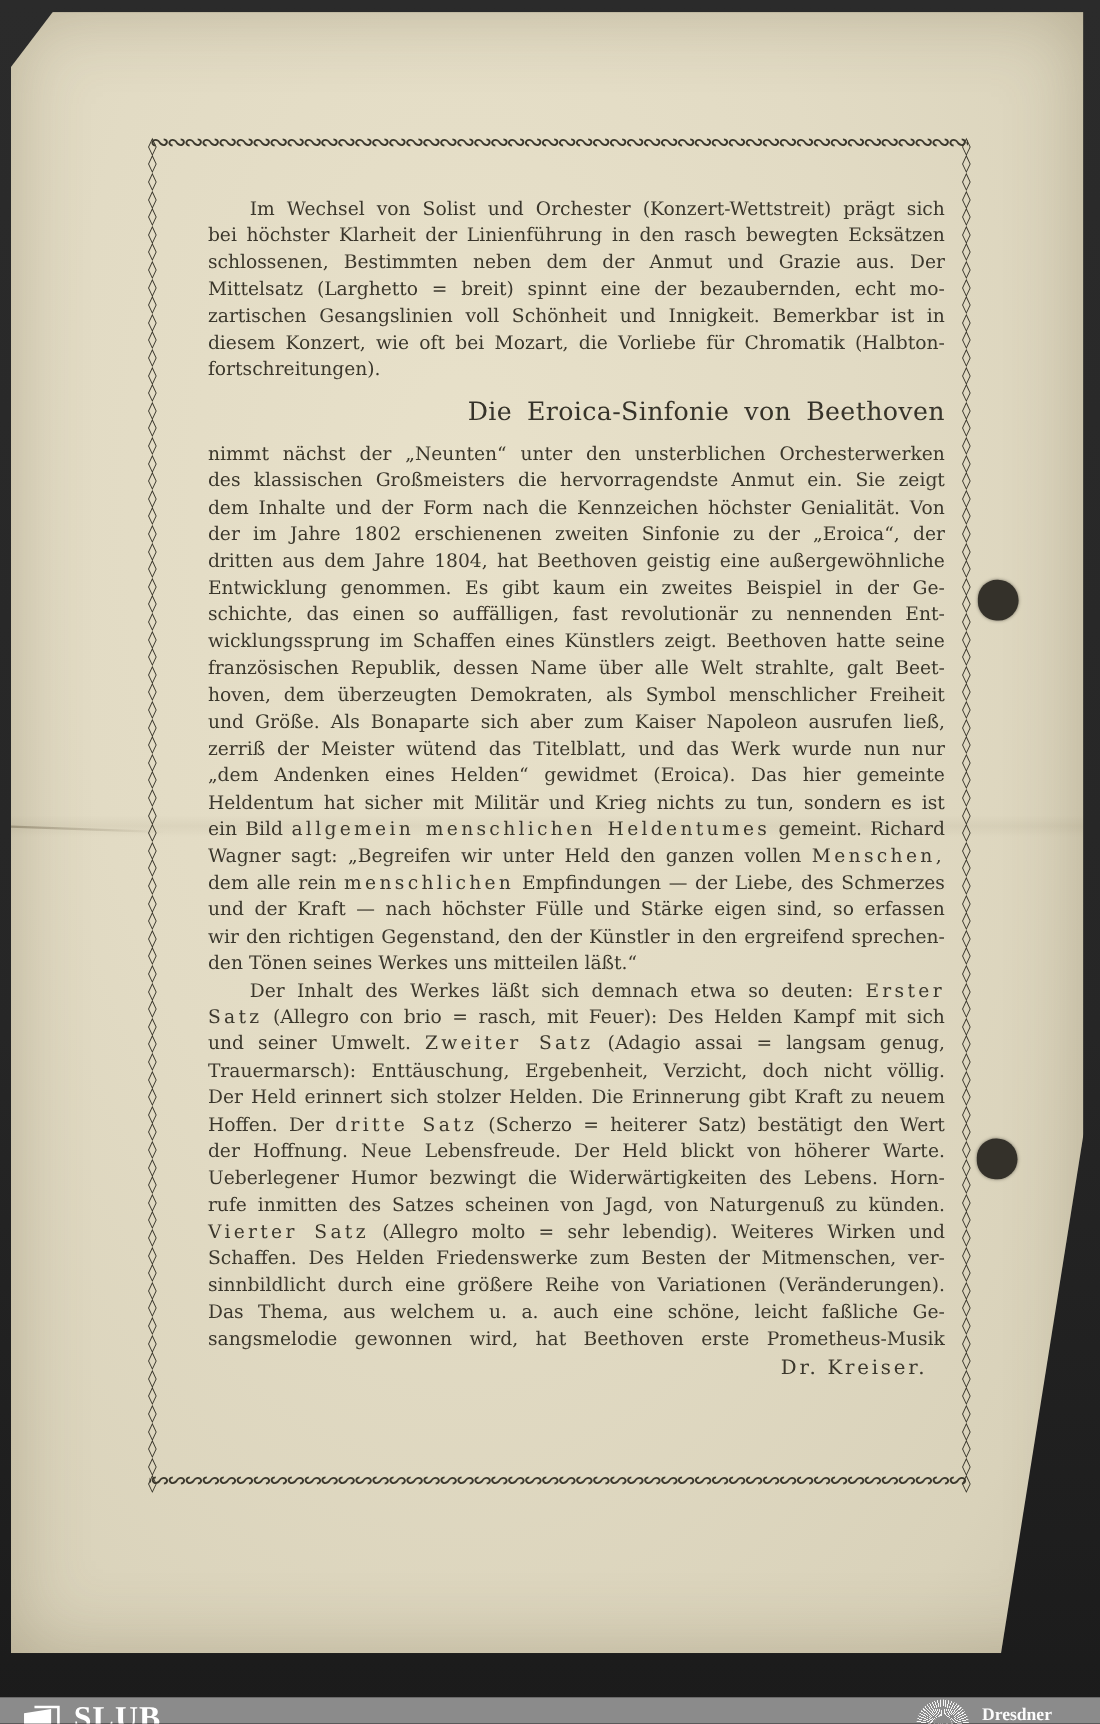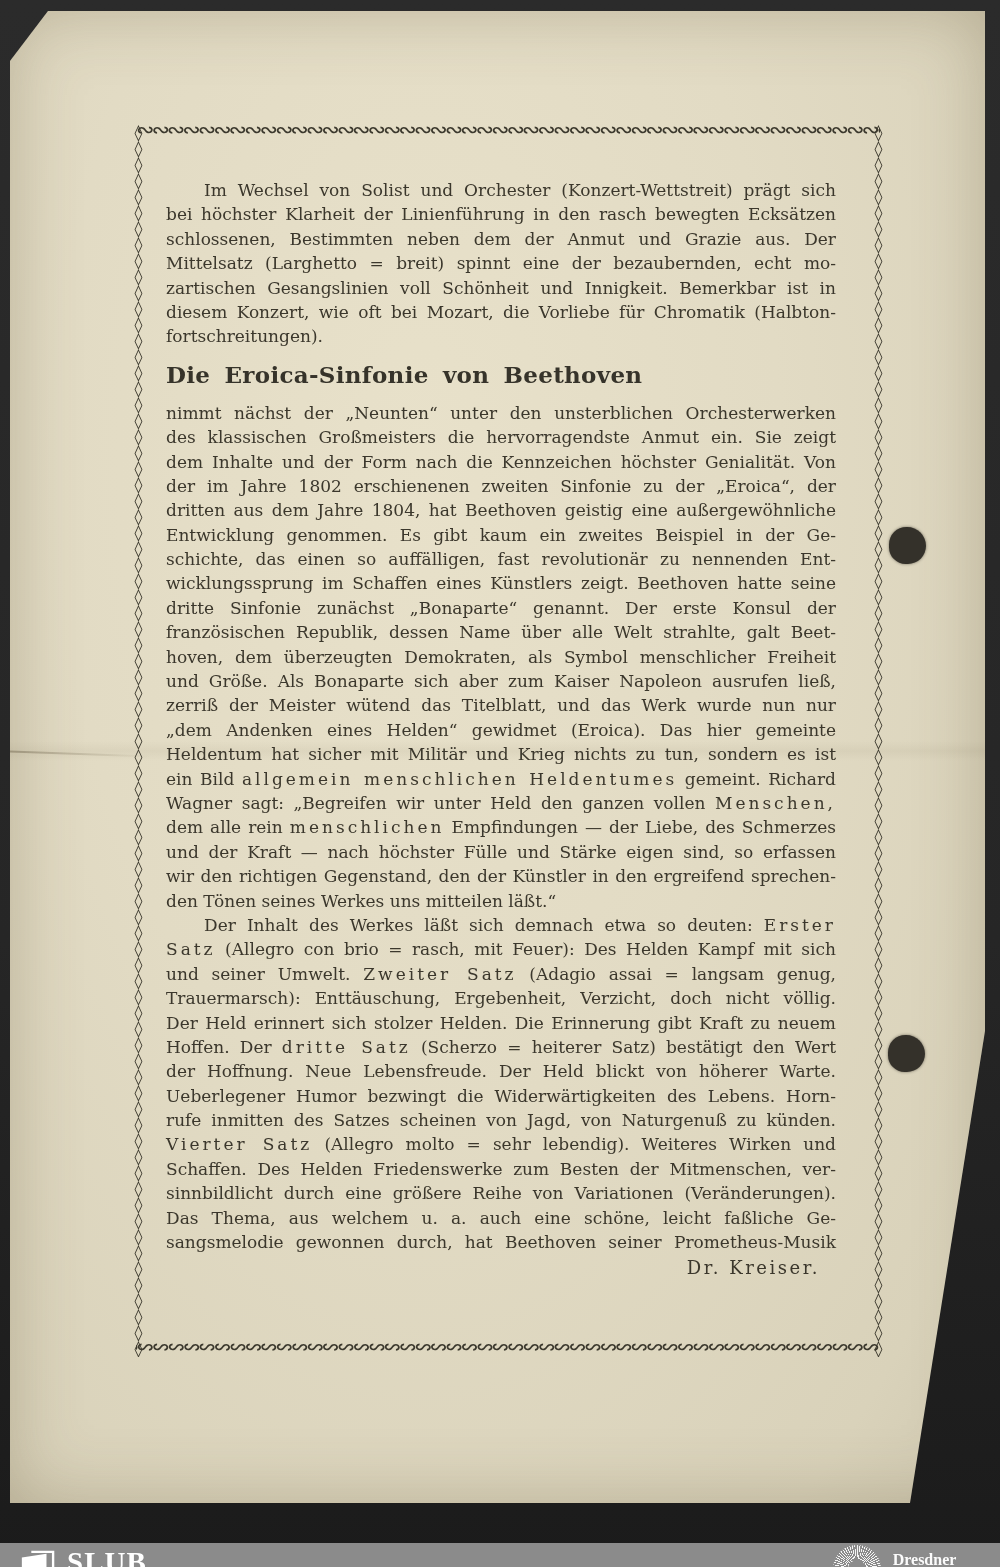--- a/index.html
+++ b/index.html
@@ -14,26 +14,26 @@
   .fold-band{position:absolute;left:0;top:730px;width:100%;height:20px;background:linear-gradient(180deg,rgba(0,0,0,0) 0%,rgba(90,78,50,.06) 50%,rgba(0,0,0,0) 100%);}
   
   .chain{position:absolute;color:#3b382d;overflow:hidden;user-select:none;}
   .chain-h{left:126px;width:744px;height:20px;font-family:"DejaVu Sans",sans-serif;font-size:22px;line-height:18px;letter-spacing:-3px;white-space:nowrap;}
   .chain-top{top:110px;}
   .chain-bottom{top:1327px;transform:scaleX(-1);}
   .chain-v{top:112px;height:1234px;width:20px;font-family:"DejaVu Sans",sans-serif;font-size:16px;letter-spacing:-3px;writing-mode:vertical-rl;text-orientation:upright;line-height:20px;white-space:nowrap;}
   .chain-left{left:118px;}
   .chain-right{left:858px;}
   
-  .textcol{position:absolute;left:156px;top:167px;width:670px;color:#3b372c;font-size:17px;}
+  .textcol{position:absolute;left:179px;top:167px;width:670px;color:#3b372c;font-size:17px;}
   .line{height:24.4px;line-height:24.4px;text-align:justify;text-align-last:justify;}
   .line.last{text-align-last:left;}
   .line.indent{text-indent:38px;}
   .sp{letter-spacing:3px;}
-  .headline{height:32px;line-height:32px;margin:10px 0;font-weight:bold;font-size:23px;text-align:left;word-spacing:6px;letter-spacing:.3px;color:#36332a;}
+  .headline{height:32px;line-height:32px;margin:10px 0;font-weight:normal;font-size:23px;text-align:right;word-spacing:6px;letter-spacing:.3px;color:#36332a;}
   .sig{margin-top:2px;height:24px;line-height:24px;text-align:right;padding-right:16px;letter-spacing:2.5px;font-size:18px;}
   
   .hole{position:absolute;width:37px;height:37px;background:#34312a;border-radius:48% 52% 50% 46%;box-shadow:0 0 3px rgba(40,36,28,.6);}
   .hole-1{left:879px;top:516px;}
   .hole-2{left:878px;top:1024px;}
   
   .bar{position:absolute;left:0;top:1543px;width:1000px;height:52px;background:#8b8b8b;display:flex;align-items:center;justify-content:space-between;font-family:"Liberation Sans",sans-serif;}
   .slub{display:flex;align-items:center;gap:11px;padding-left:18px;cursor:pointer;}
   .slub-text{color:#fff;}
   .slub-word{font-family:"Liberation Serif",serif;font-weight:bold;font-size:29px;line-height:26px;letter-spacing:1px;}
@@ -68,21 +68,20 @@
         <div class="line last">fortschreitungen).</div>
         <div class="headline">Die Eroica-Sinfonie von Beethoven</div>
         <div class="line">nimmt nächst der „Neunten“ unter den unsterblichen Orchesterwerken</div>
         <div class="line">des klassischen Großmeisters die hervorragendste Anmut ein. Sie zeigt</div>
         <div class="line">dem Inhalte und der Form nach die Kennzeichen höchster Genialität. Von</div>
         <div class="line">der im Jahre 1802 erschienenen zweiten Sinfonie zu der „Eroica“, der</div>
         <div class="line">dritten aus dem Jahre 1804, hat Beethoven geistig eine außergewöhnliche</div>
         <div class="line">Entwicklung genommen. Es gibt kaum ein zweites Beispiel in der Ge-</div>
         <div class="line">schichte, das einen so auffälligen, fast revolutionär zu nennenden Ent-</div>
         <div class="line">wicklungssprung im Schaffen eines Künstlers zeigt. Beethoven hatte seine</div>
-        <div class="line">dritte Sinfonie zunächst „Bonaparte“ genannt. Der erste Konsul der</div>
         <div class="line">französischen Republik, dessen Name über alle Welt strahlte, galt Beet-</div>
         <div class="line">hoven, dem überzeugten Demokraten, als Symbol menschlicher Freiheit</div>
         <div class="line">und Größe. Als Bonaparte sich aber zum Kaiser Napoleon ausrufen ließ,</div>
         <div class="line">zerriß der Meister wütend das Titelblatt, und das Werk wurde nun nur</div>
         <div class="line">„dem Andenken eines Helden“ gewidmet (Eroica). Das hier gemeinte</div>
         <div class="line">Heldentum hat sicher mit Militär und Krieg nichts zu tun, sondern es ist</div>
         <div class="line"><span>ein Bild </span><span class="sp">allgemein menschlichen Heldentumes</span><span> gemeint. Richard</span></div>
         <div class="line"><span>Wagner sagt: „Begreifen wir unter Held den ganzen vollen </span><span class="sp">Menschen,</span></div>
         <div class="line"><span>dem alle rein </span><span class="sp">menschlichen</span><span> Empfindungen — der Liebe, des Schmerzes</span></div>
         <div class="line">und der Kraft — nach höchster Fülle und Stärke eigen sind, so erfassen</div>
@@ -94,21 +93,21 @@
         <div class="line">Trauermarsch): Enttäuschung, Ergebenheit, Verzicht, doch nicht völlig.</div>
         <div class="line">Der Held erinnert sich stolzer Helden. Die Erinnerung gibt Kraft zu neuem</div>
         <div class="line"><span>Hoffen. Der </span><span class="sp">dritte Satz</span><span> (Scherzo = heiterer Satz) bestätigt den Wert</span></div>
         <div class="line">der Hoffnung. Neue Lebensfreude. Der Held blickt von höherer Warte.</div>
         <div class="line">Ueberlegener Humor bezwingt die Widerwärtigkeiten des Lebens. Horn-</div>
         <div class="line">rufe inmitten des Satzes scheinen von Jagd, von Naturgenuß zu künden.</div>
         <div class="line"><span class="sp">Vierter Satz</span><span> (Allegro molto = sehr lebendig). Weiteres Wirken und</span></div>
         <div class="line">Schaffen. Des Helden Friedenswerke zum Besten der Mitmenschen, ver-</div>
         <div class="line">sinnbildlicht durch eine größere Reihe von Variationen (Veränderungen).</div>
         <div class="line">Das Thema, aus welchem u. a. auch eine schöne, leicht faßliche Ge-</div>
-        <div class="line">sangsmelodie gewonnen durch, hat Beethoven seiner Prometheus-Musik</div>
+        <div class="line">sangsmelodie gewonnen wird, hat Beethoven erste Prometheus-Musik</div>
         <div class="sig sp">Dr. Kreiser.</div>
       </div>
 
     <div class="hole hole-1"></div>
     <div class="hole hole-2"></div>
   </div>
 
   <div class="bar">
     <div class="slub">
       <span>

